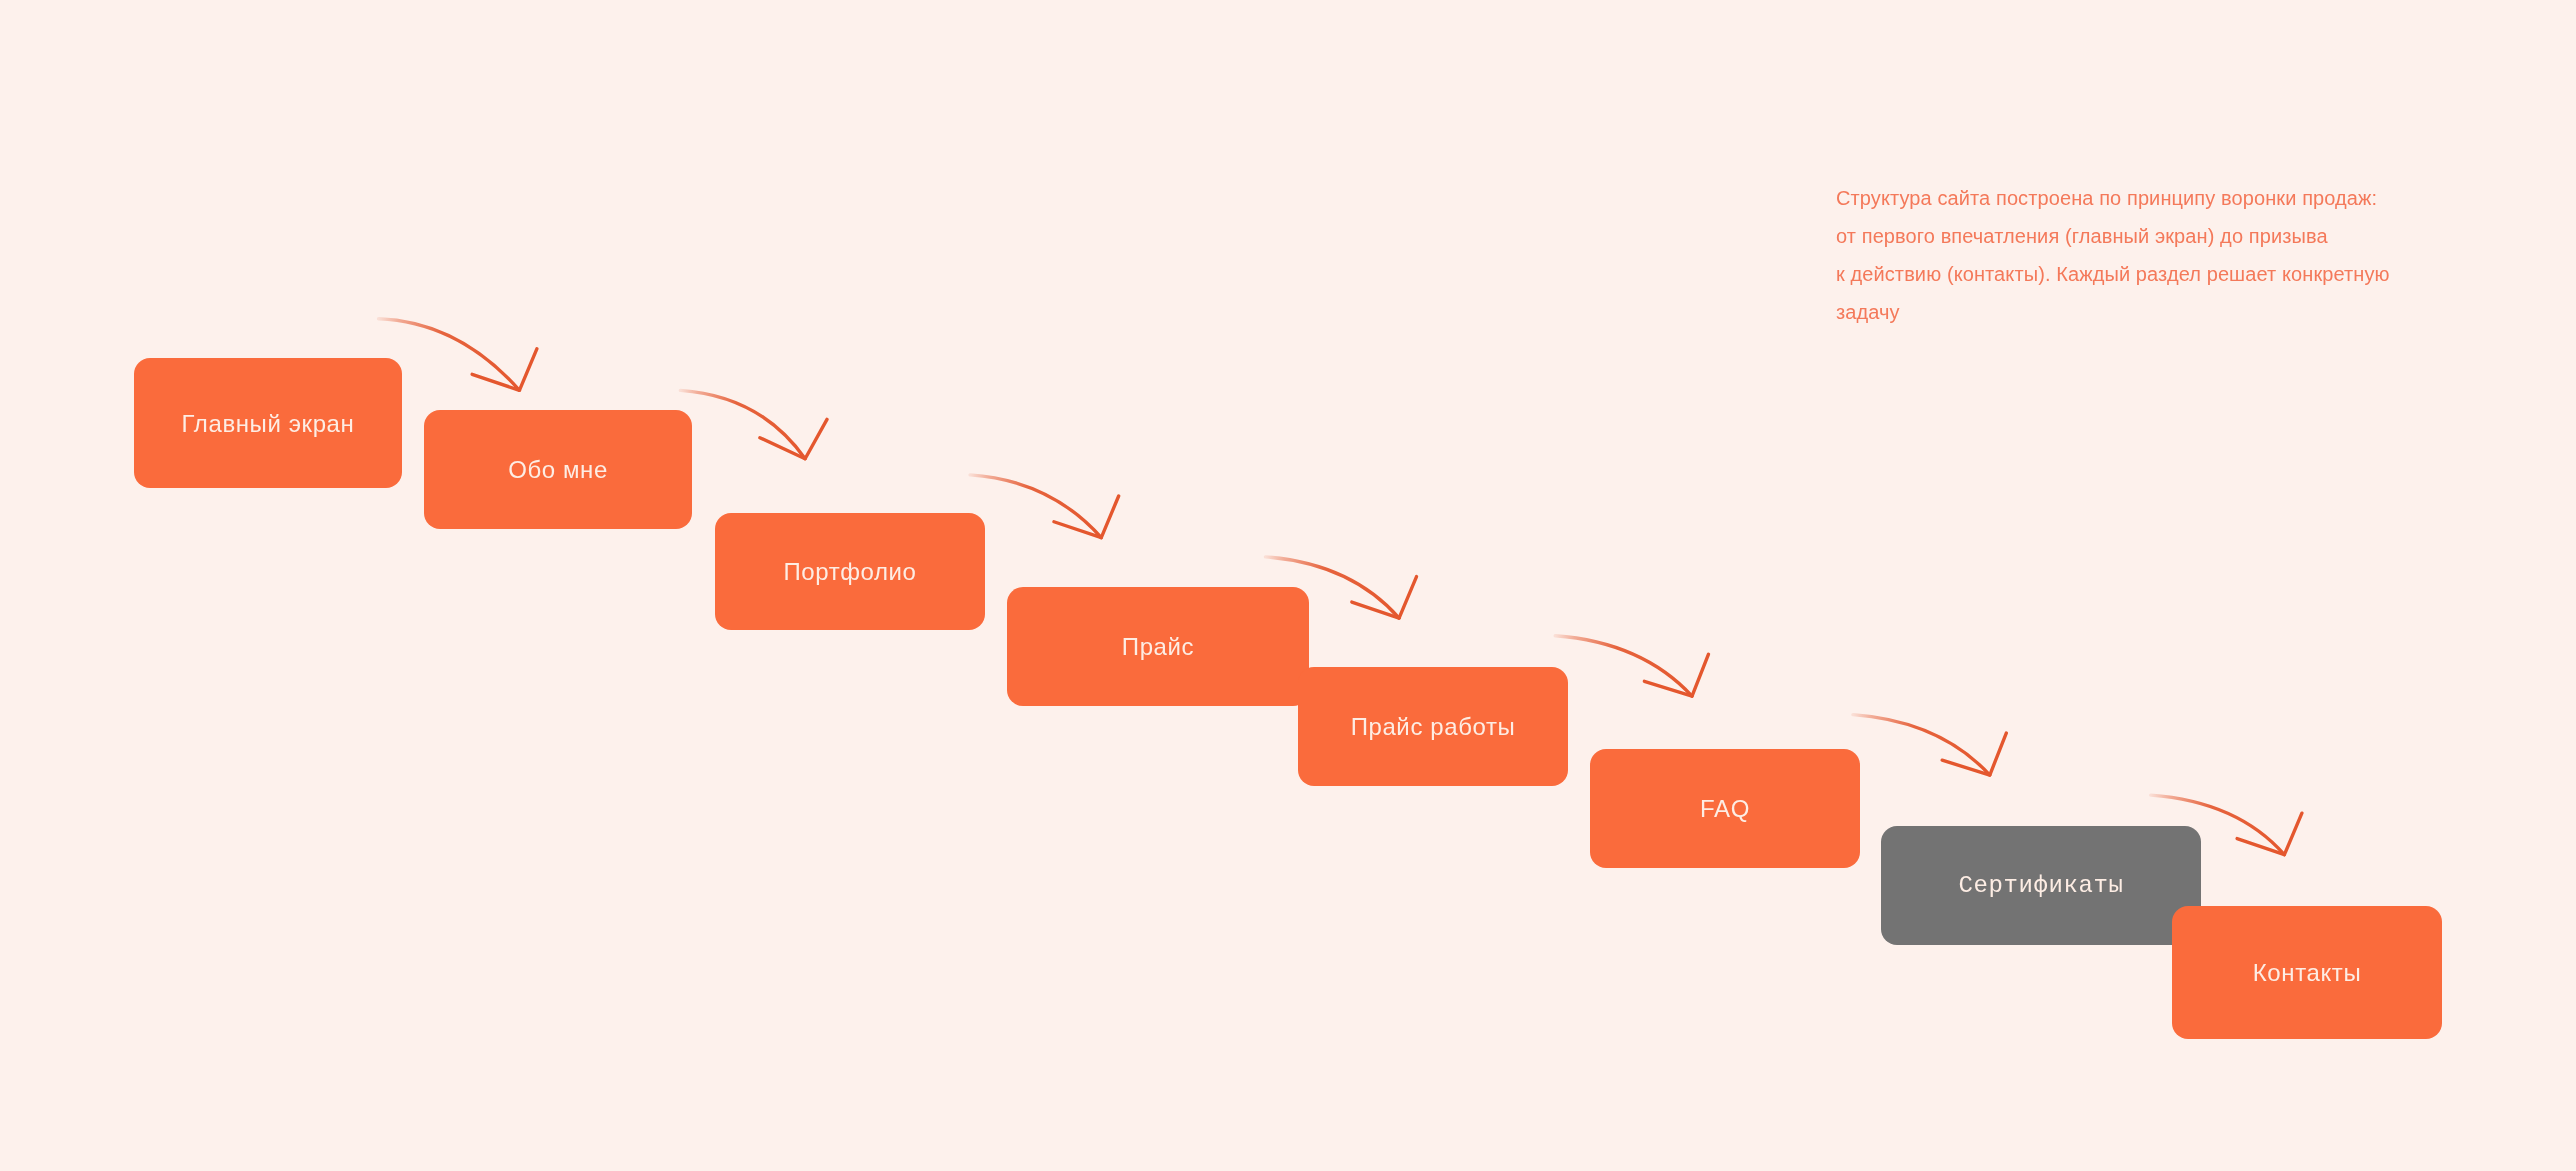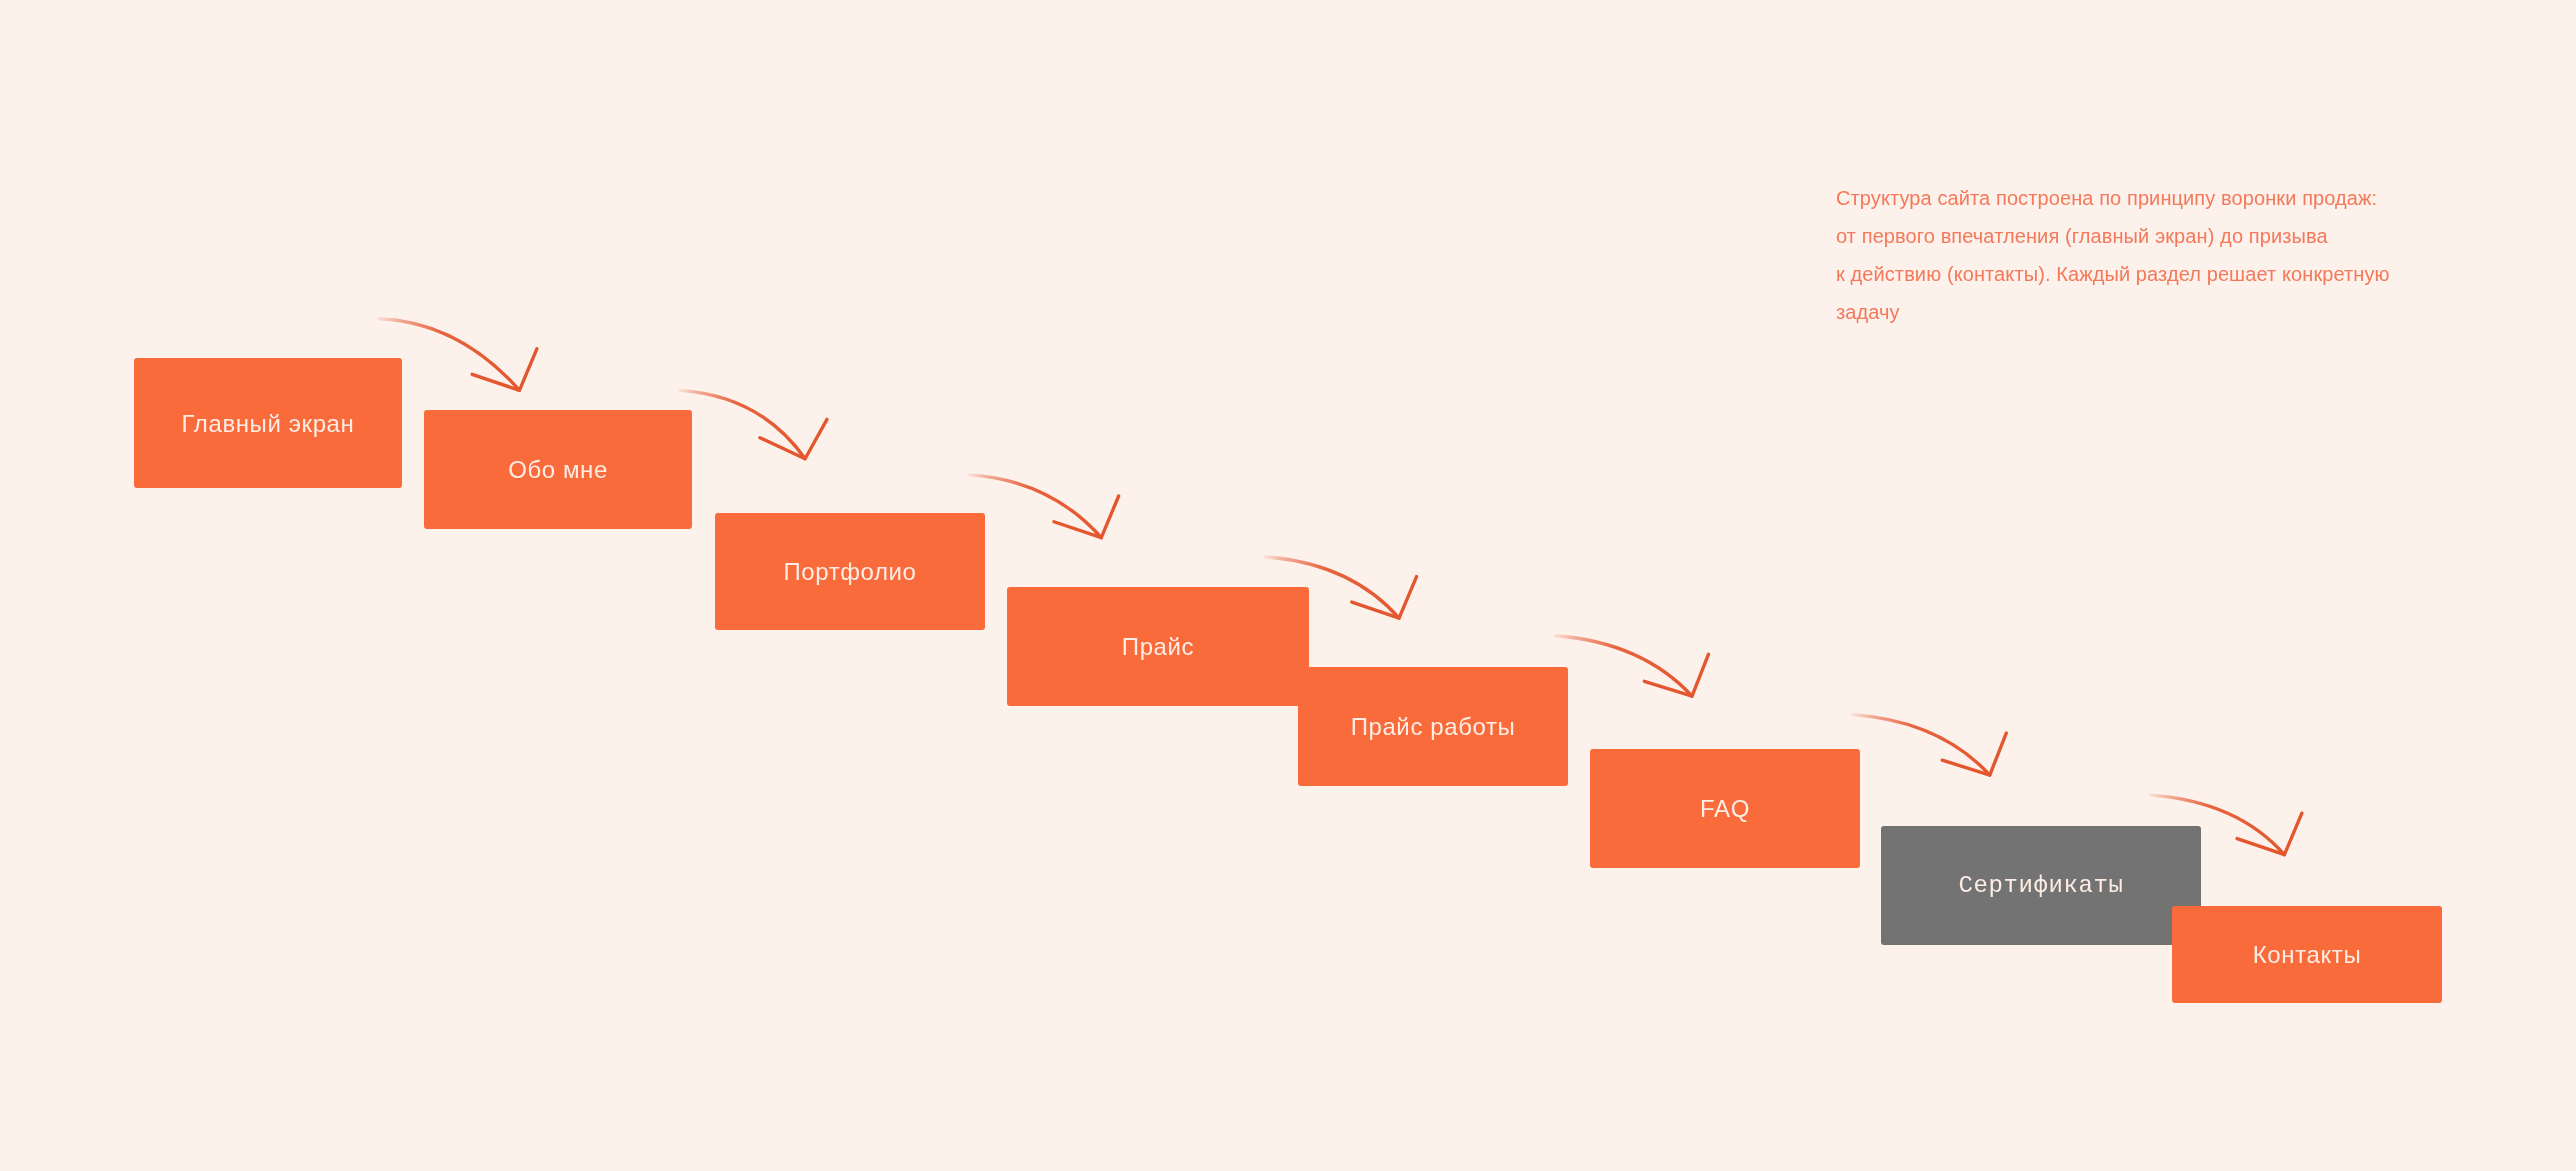--- a/index.html
+++ b/index.html
@@ -58,21 +58,21 @@
     top: 0;
     width: 2576px;
     height: 1171px;
     pointer-events: none;
   }
 
   
   .flow-card {
     position: absolute;
     background: #FA6B3C;
-    border-radius: 3px;
+    border-radius: 16px;
     display: flex;
     align-items: center;
     justify-content: center;
     box-sizing: border-box;
     padding: 0 27px;
   }
   .flow-card-label {
     font-size: 24px;
     line-height: 29px;
     font-weight: 300;
@@ -149,19 +149,19 @@
       </div>
       <div class="flow-card" style="left: 1298px; top: 667px; width: 270px; height: 119px; background: rgb(250, 107, 60);">
         <span class="flow-card-label" style="color: rgb(253, 237, 228);">Прайс работы</span>
       </div>
       <div class="flow-card" style="left: 1590px; top: 749px; width: 270px; height: 119px; background: rgb(250, 107, 60);">
         <span class="flow-card-label" style="color: rgb(253, 237, 228);">FAQ</span>
       </div>
       <div class="flow-card" style="left: 1881px; top: 826px; width: 320px; height: 119px; background: #737373; font-family: Liberation Mono, monospace;">
         <span class="flow-card-label" style="color: rgb(253, 237, 228);">Сертификаты</span>
       </div>
-      <div class="flow-card" style="left: 2172px; top: 906px; width: 270px; height: 97px; background: rgb(250, 107, 60);">
+      <div class="flow-card" style="left: 2172px; top: 906px; width: 270px; height: 133px; background: rgb(250, 107, 60);">
         <span class="flow-card-label" style="color: rgb(253, 237, 228);">Контакты</span>
       </div>
     </div>
 
 </div>
 
 
 </body></html>

